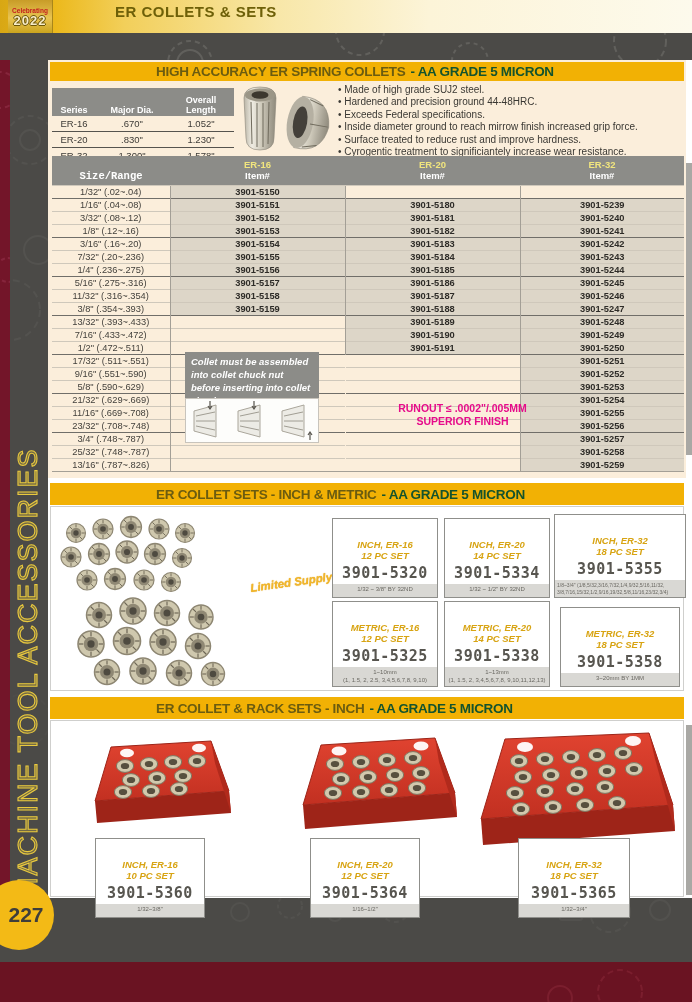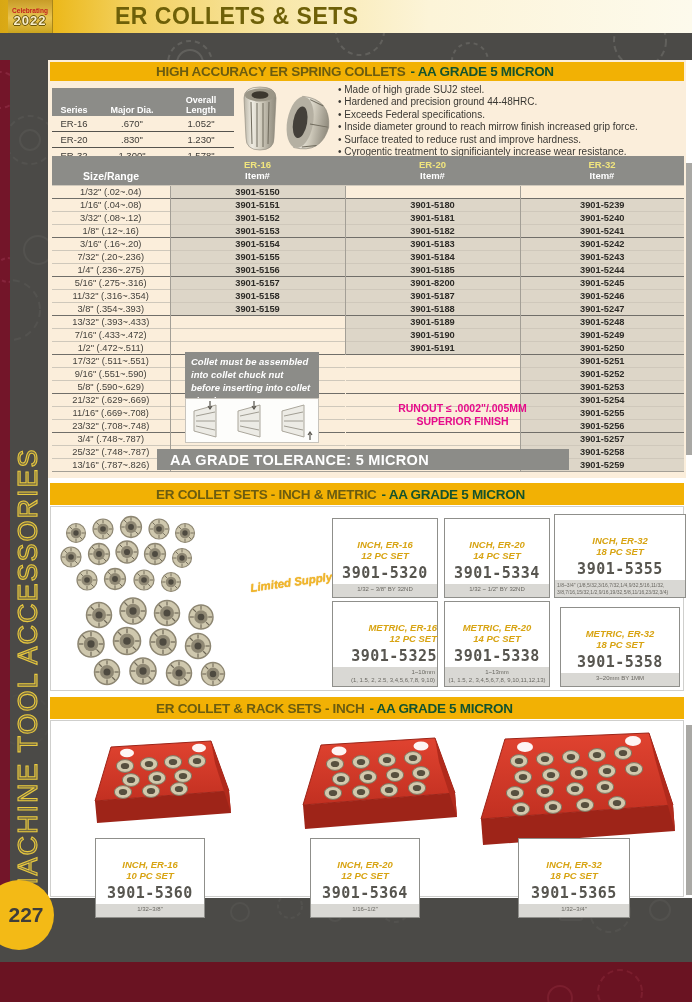--- a/index.html
+++ b/index.html
@@ -3,21 +3,21 @@
 <meta charset="utf-8">
 <style>
   html,body{margin:0;padding:0;background:#e8e8e8;}
   .canvas{position:relative;width:692px;height:1002px;background:#ffffff;overflow:hidden;
           font-family:"Liberation Sans",sans-serif;-webkit-font-smoothing:antialiased;}
   .abs{position:absolute;}
 
   
   .top-bar{left:0;top:0;width:692px;height:33px;
     background:linear-gradient(to right,#d8a714 0%,#ecb91c 8%,#f2cf5a 18%,#f8e7a8 40%,#fcf4d8 62%,#fdfaec 100%);}
-  .page-title{position:absolute;left:115px;top:3px;font-size:23px;font-weight:bold;color:#6e6008;letter-spacing:.5px;}
+  .page-title{position:absolute;left:115px;top:3px;font-size:15px;font-weight:bold;color:#6e6008;letter-spacing:.5px;}
   .badge{left:8px;top:0;width:44px;height:33px;background:linear-gradient(#c89c28,#e9c452 55%,#caa41e);
     display:flex;flex-direction:column;align-items:center;justify-content:center;border-right:1px solid #a8861a;}
   .badge .b1{font-size:6.5px;color:#c4201f;font-weight:bold;line-height:7px;}
   .badge .b2{font-size:13px;font-weight:bold;color:#f7ecc6;letter-spacing:1px;line-height:13px;
     text-shadow:-1px 0 #6b5608,0 1px #6b5608,1px 0 #6b5608,0 -1px #6b5608;}
 
   
   .dark-band{left:0;top:33px;width:692px;height:27px;background:#4b4a47;}
   .sidebar{left:0;top:60px;width:48px;height:942px;background:#4b4a47;}
   .maroon-strip{left:0;top:60px;width:10px;height:838px;background:#731529;}
@@ -48,21 +48,21 @@
   .spec-table td{font-size:9.5px;color:#3c3a36;text-align:center;height:15px;
     border-bottom:1px solid #55534e;padding:0;}
 
   .features{left:338px;top:84px;width:348px;margin:0;padding:0;list-style:none;}
   .features li{font-size:10px;color:#3a3833;line-height:12.4px;}
   .features li::before{content:"•  ";}
 
   .table-wrap{left:52px;top:156px;width:632px;}
   .main-table{border-collapse:collapse;table-layout:fixed;width:632px;}
   .main-table th{background:#8c8c88;height:26px;vertical-align:middle;padding:0;}
-  .h-size{color:#fff;font-size:10.5px;font-weight:bold;vertical-align:bottom !important;padding-bottom:3px !important;}
+  .h-size{color:#fff;font-size:10.5px;font-weight:bold;vertical-align:bottom !important;padding-bottom:3px !important;font-family:Liberation Mono, monospace;}
   .h-er{color:#f1e57e;font-size:9.5px;font-weight:bold;line-height:10.5px;text-align:center;}
   .h-sub{color:#fff;font-size:9.5px;font-weight:bold;line-height:10.5px;text-align:center;}
   .main-table td{height:12px;font-size:9.3px;text-align:center;padding:0;color:#43413c;
     overflow:hidden;white-space:nowrap;border-top:1px solid #cfc8bb;}
   .main-table td + td{border-left:1px solid #a39f96;}
   .main-table tbody tr:nth-child(3n+2) td{border-top:1.4px solid #706e69;}
   .main-table tbody tr:nth-child(n+14) td.c-er20{border-left-color:transparent;}
   .main-table tbody tr:last-child td{border-bottom:1px solid #a39f96;}
   .c-item:not(.empty){background:#ddd6c8;font-weight:bold;color:#2e2c28;}
 
@@ -89,21 +89,21 @@
   .pbox{position:absolute;background:#fff;border:1px solid #8f8f8b;text-align:center;box-sizing:border-box;}
   .pbox .pt{color:#d8a413;font-weight:bold;font-style:italic;font-size:9.5px;line-height:11px;}
   .pbox .pt:first-child{margin-top:20px;}
   .pbox .pitem{font-family:"DejaVu Sans Mono",monospace;font-weight:bold;font-size:15px;color:#57554f;
     letter-spacing:.5px;line-height:17px;margin-top:4px;}
   .pbox .rng{background:#d9d8d4;color:#6a6862;font-size:6px;line-height:7.5px;padding:2px 2px;margin-top:2px;min-height:9px;}
   .s2boxes .pbox:nth-of-type(1){left:282px;top:12px;width:106px;}
   .s2boxes .pbox:nth-of-type(2){left:394px;top:12px;width:106px;}
   .s2boxes .pbox:nth-of-type(3){left:504px;top:8px;width:132px;}
   .s2boxes .pbox:nth-of-type(3) .rng{font-size:5px;line-height:6.5px;text-align:left;}
-  .s2boxes .pbox:nth-of-type(4){left:282px;top:95px;width:106px;text-align:right;}
+  .s2boxes .pbox:nth-of-type(4){left:282px;top:95px;width:106px;}
   .s2boxes .pbox:nth-of-type(5){left:394px;top:95px;width:106px;}
   .s2boxes .pbox:nth-of-type(6){left:510px;top:101px;width:120px;}
   .s3boxes .pbox:nth-of-type(1){left:45px;top:118px;width:110px;}
   .s3boxes .pbox:nth-of-type(2){left:260px;top:118px;width:110px;}
   .s3boxes .pbox:nth-of-type(3){left:468px;top:118px;width:112px;}
 </style>
 </head>
 <body>
 
 <div class="canvas">
@@ -330,21 +330,21 @@
   <tr>
     <td class="c-size">1/4" (.236~.275)</td>
     <td class="c-item c-er16">3901-5156</td>
     <td class="c-item c-er20">3901-5185</td>
     <td class="c-item c-er32">3901-5244</td>
   </tr>
 
   <tr>
     <td class="c-size">5/16" (.275~.316)</td>
     <td class="c-item c-er16">3901-5157</td>
-    <td class="c-item c-er20">3901-8200</td>
+    <td class="c-item c-er20">3901-5186</td>
     <td class="c-item c-er32">3901-5245</td>
   </tr>
 
   <tr>
     <td class="c-size">11/32" (.316~.354)</td>
     <td class="c-item c-er16">3901-5158</td>
     <td class="c-item c-er20">3901-5187</td>
     <td class="c-item c-er32">3901-5246</td>
   </tr>
 
@@ -471,21 +471,20 @@
           <path d="M122,36 L124,33 L126,36" fill="none"></path>
       </g>
     </svg>
   </div>
 
   <div class="abs runout">
     <div>RUNOUT ≤ .0002"/.005MM</div>
     <div>SUPERIOR FINISH</div>
   </div>
 
-  <div class="abs tol-banner">AA GRADE TOLERANCE: 5 MICRON</div>
 
   <div class="abs sec-header s2-header">
     <span class="sh-brand">Pro-Series</span>
     <span class="sh-title">ER COLLET SETS - INCH &amp; METRIC</span>
     <span class="sh-grade">- AA GRADE 5 MICRON</span>
   </div>
 
   <div class="abs sec2-body">
     <svg width="330" height="183" viewBox="0 0 330 183">
       <defs>

